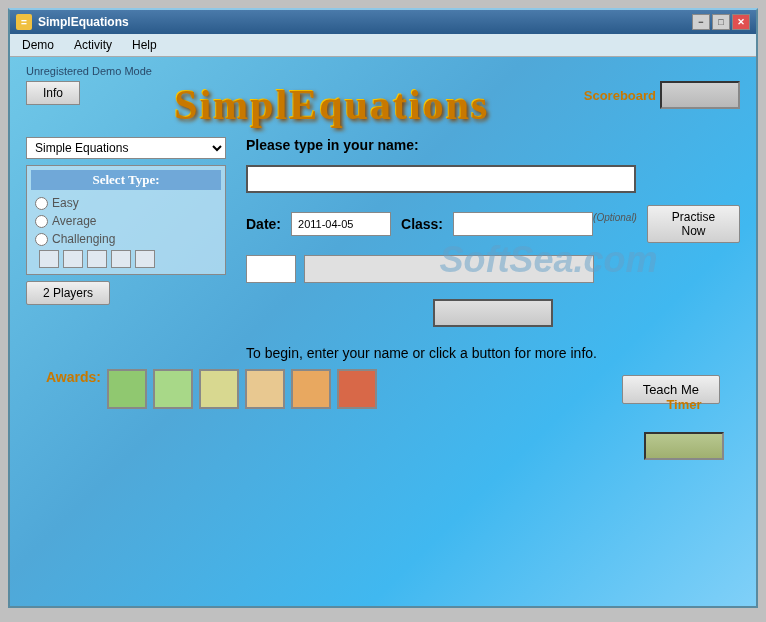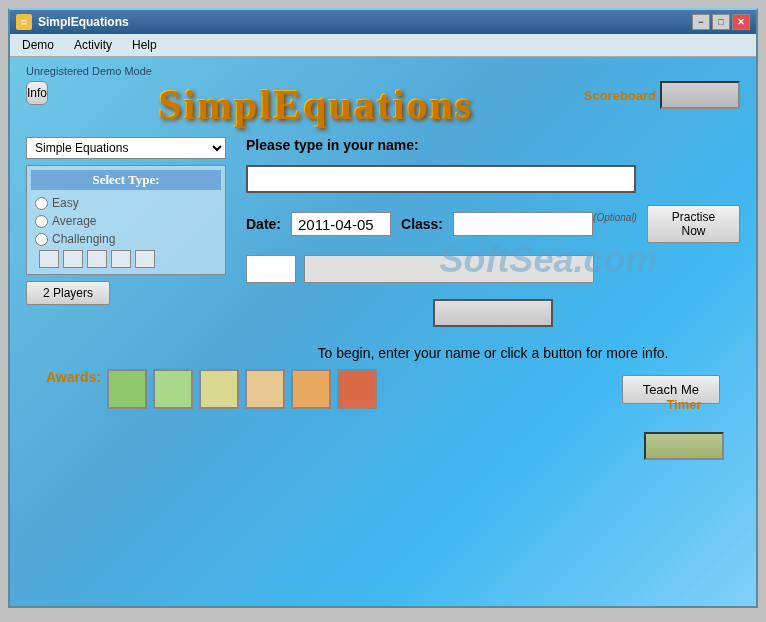--- a/index.html
+++ b/index.html
@@ -92,24 +92,24 @@
     }
     .top-row {
       display: flex;
       align-items: flex-start;
       justify-content: space-between;
       margin-bottom: 8px;
     }
     .info-btn {
       border: 1px solid #888;
       background: linear-gradient(to bottom, #f0f0f0, #d0d0d0);
-      padding: 4px 0;
-      cursor: pointer;
-      font-size: 12px;
-      border-radius: 6px;
+      padding: 4px 16px;
+      cursor: pointer;
+      font-size: 12px;
+      border-radius: 0;
     }
     .app-title {
       font-size: 42px;
       font-weight: bold;
       color: #c87800;
       text-shadow: 2px 2px 4px #804000, -1px -1px 0 #ffcc00;
       font-family: Georgia, serif;
       flex: 1;
       text-align: center;
       letter-spacing: 2px;
@@ -217,21 +217,21 @@
     .date-label, .class-label {
       font-weight: bold;
       font-size: 14px;
     }
     .date-input {
       border: 1px solid #888;
       background: white;
       padding: 2px 6px;
       width: 100px;
       height: 24px;
-      font-size: 15px;
+      font-size: 11px;
     }
     .class-input {
       border: 1px solid #888;
       background: white;
       padding: 2px 6px;
       width: 140px;
       height: 24px;
       font-size: 12px;
     }
     .practise-btn {
@@ -304,21 +304,20 @@
     }
     .start-btn {
       width: 120px;
       height: 28px;
       border: 2px solid #555;
       background: linear-gradient(to bottom, #e0e0e0, #c8c8c8);
       cursor: pointer;
       font-size: 13px;
     }
     .begin-text {
-      text-align: center;
       font-size: 14px;
       color: #000;
       margin-top: 6px;
     }
     .bottom-row {
       display: flex;
       align-items: center;
       justify-content: space-between;
       margin-top: 8px;
       padding: 0 20px;

